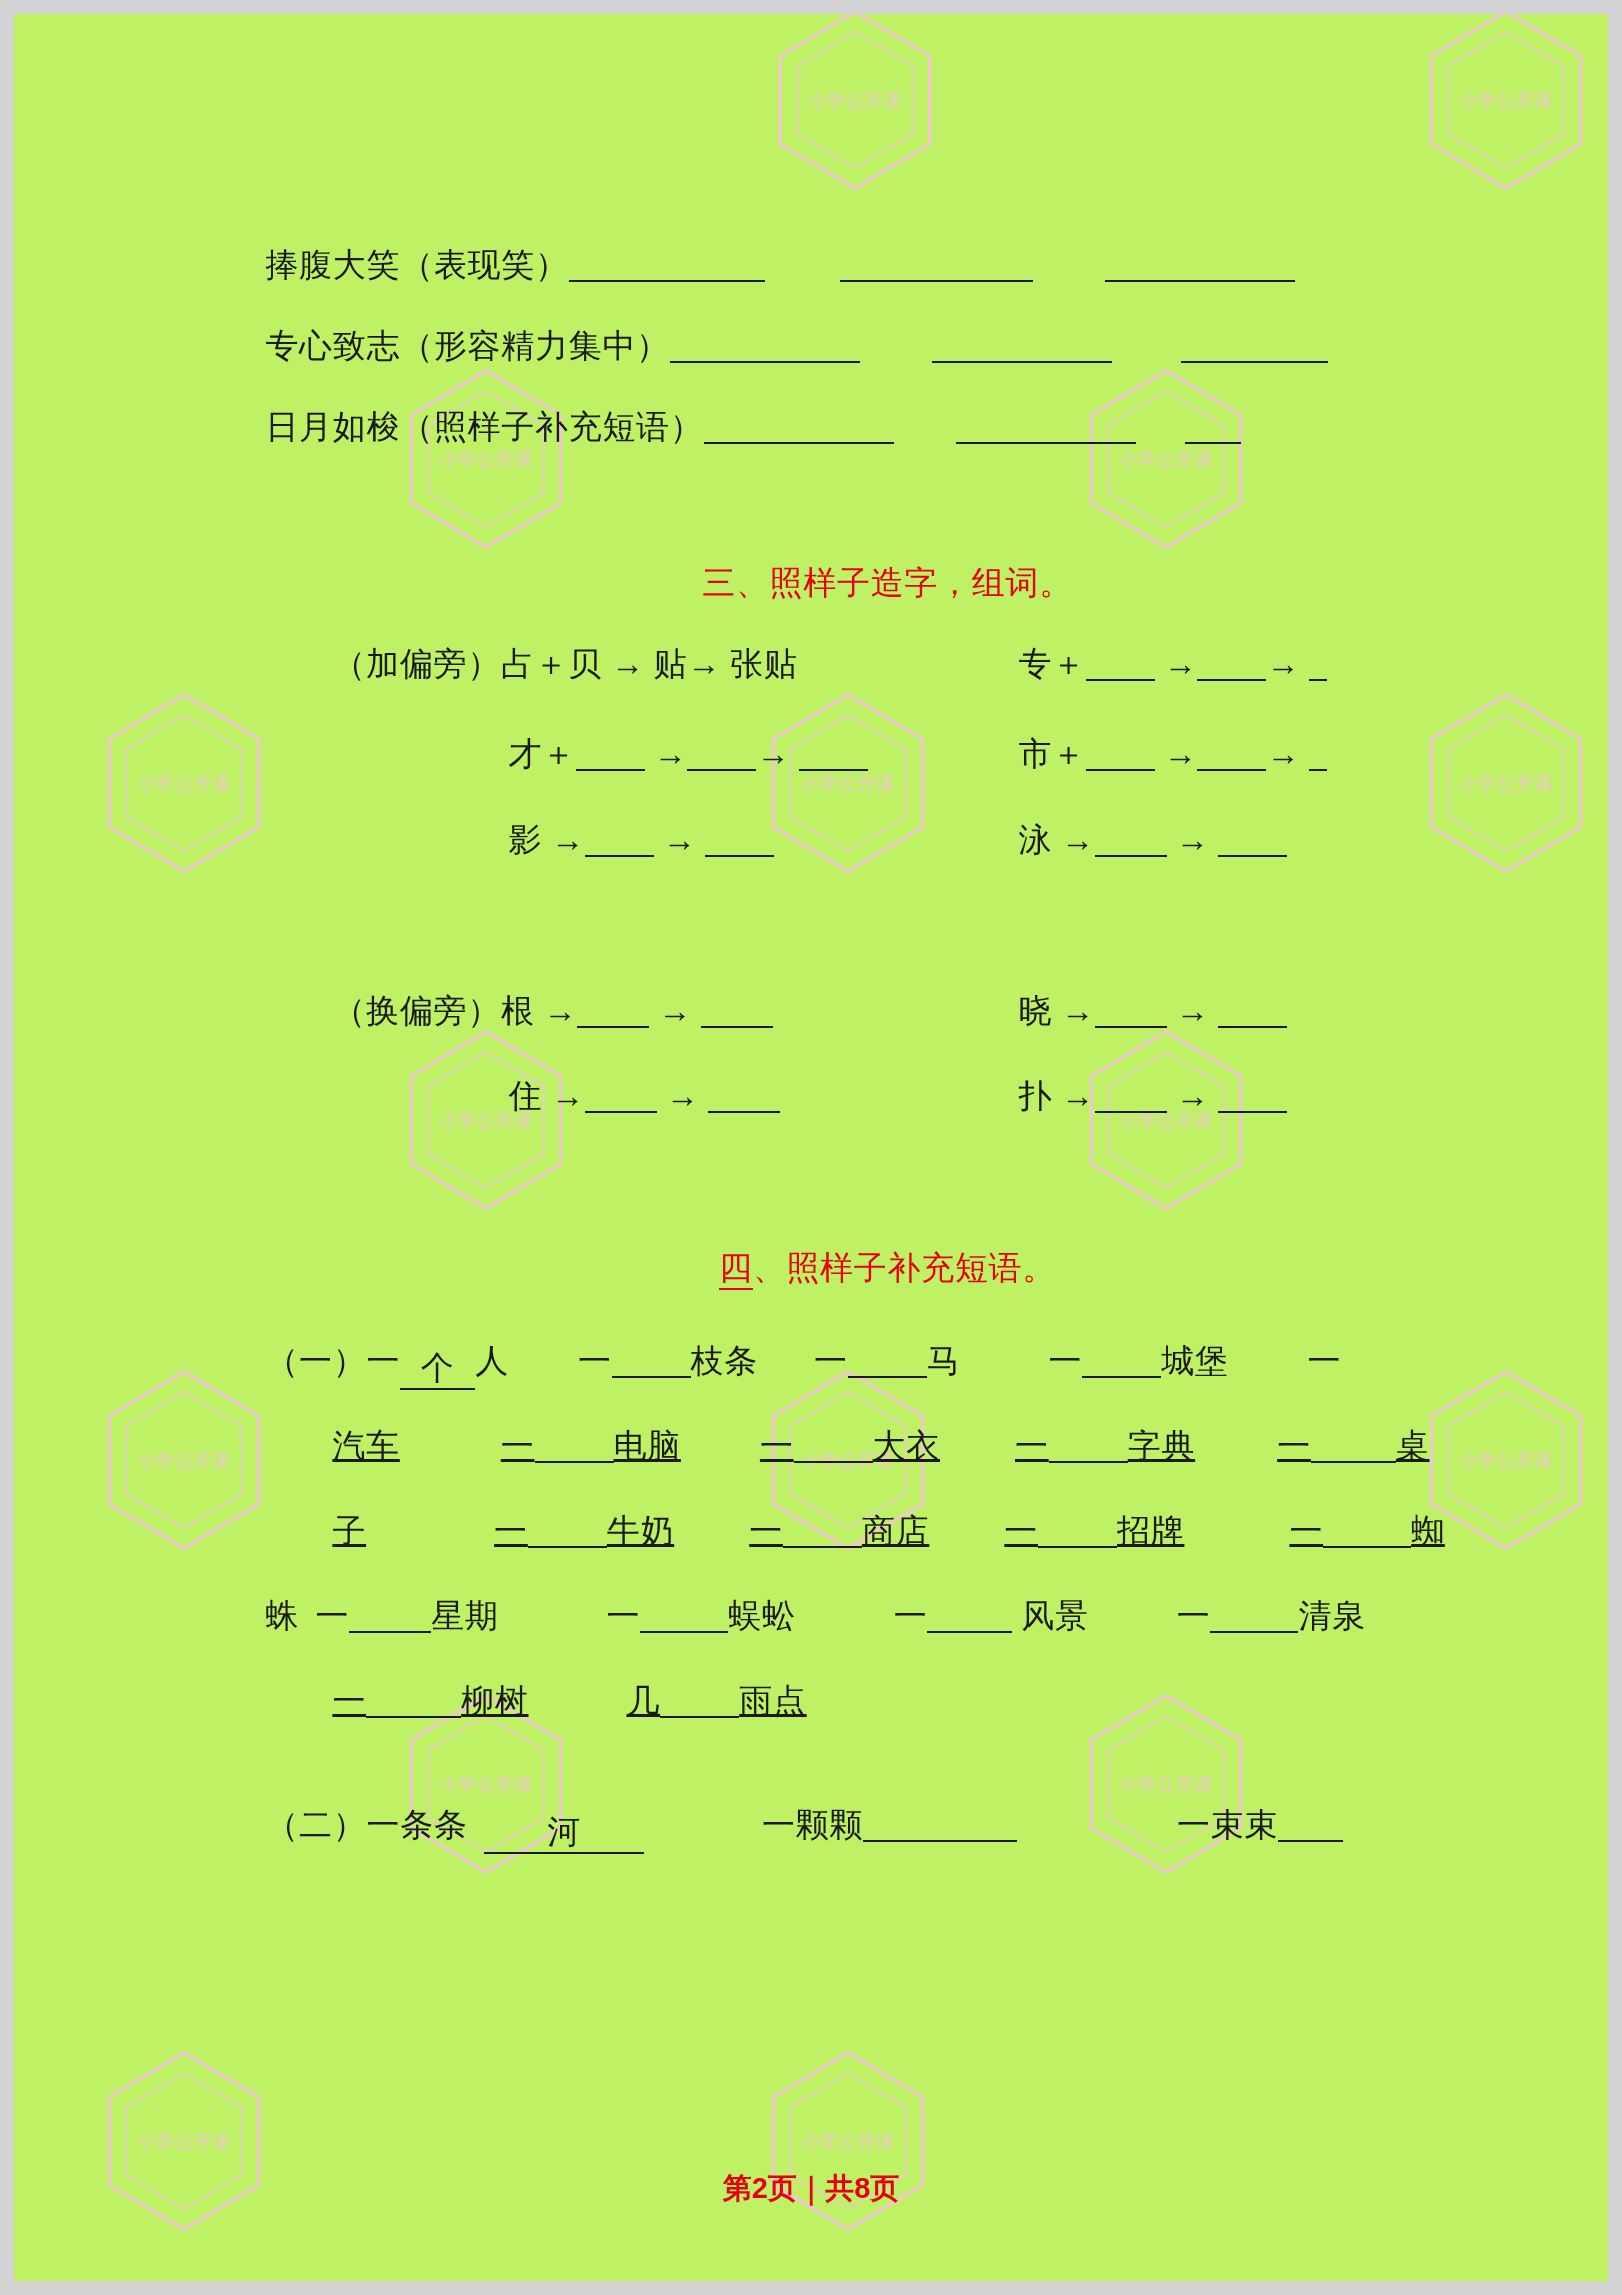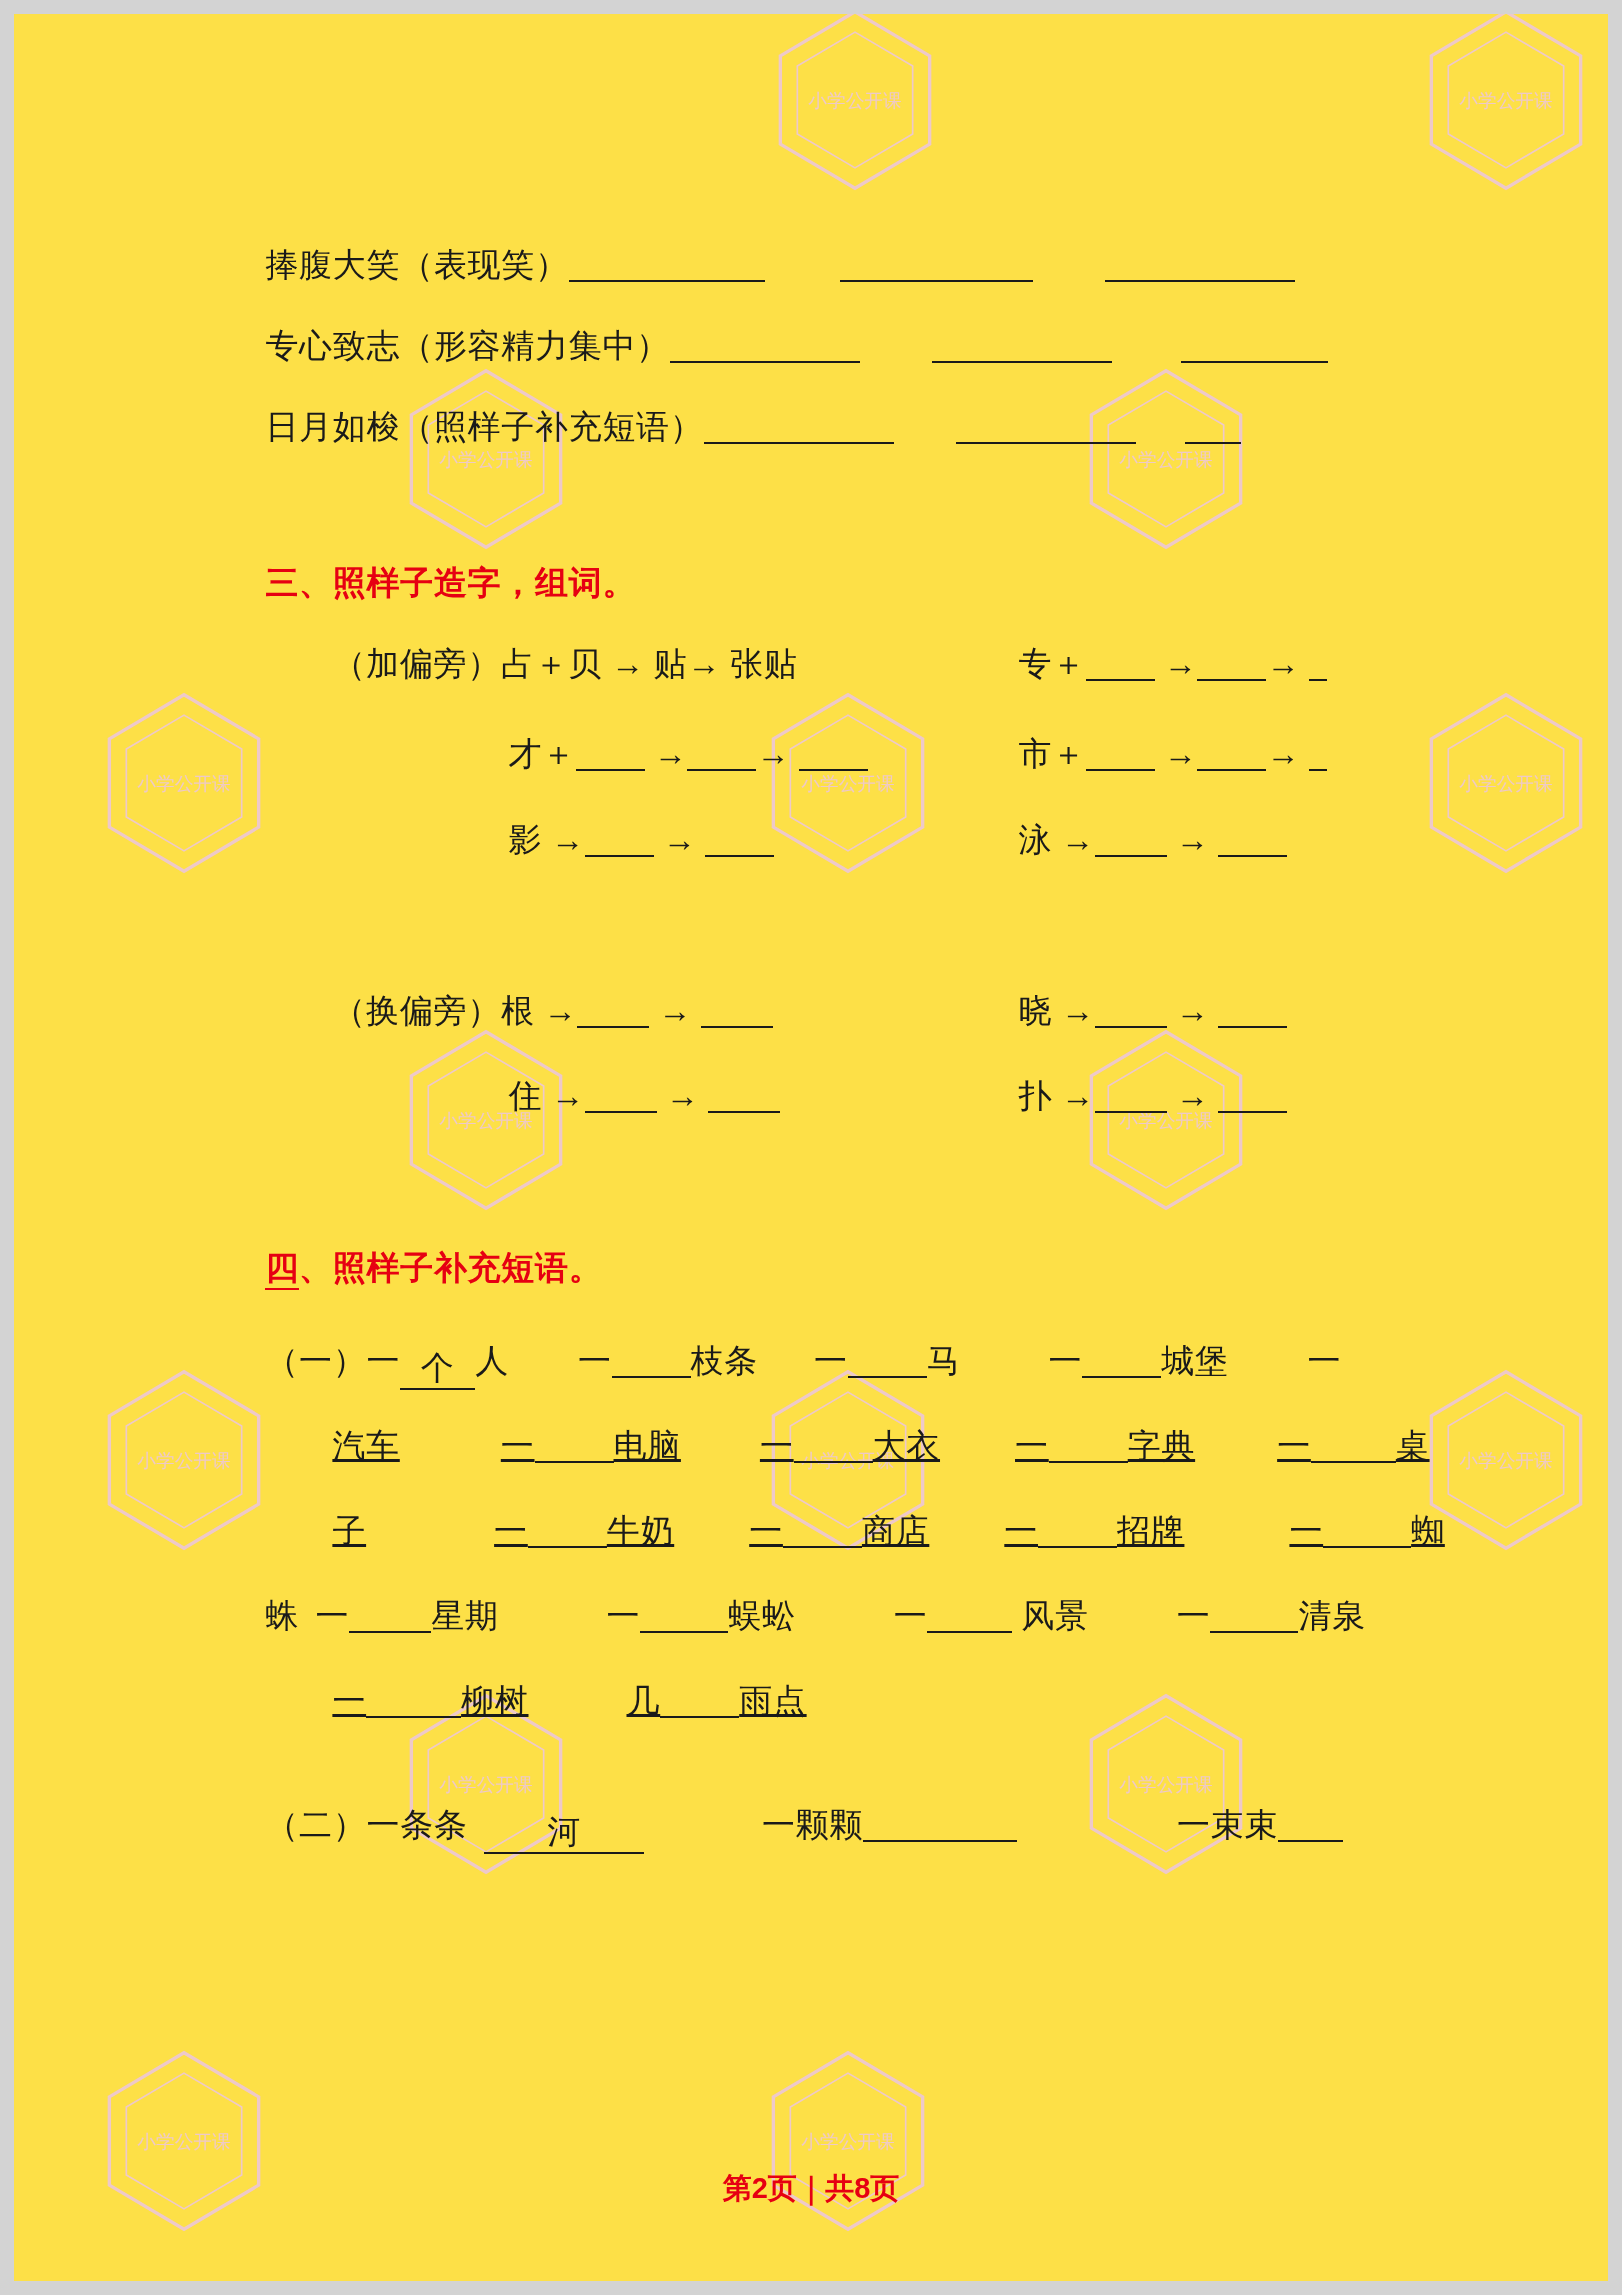--- a/index.html
+++ b/index.html
@@ -3,27 +3,27 @@
 <meta charset="utf-8">
 <style>
   html,body{margin:0;padding:0;}
   body{
     width:1622px;height:2295px;position:relative;
     background:#d3d3d3;
     font-family:"Liberation Serif","DejaVu Serif",serif;
     color:#1a1a1a;
   }
   .page{
-    position:absolute;inset:14.4px;background:#fde047;overflow:hidden;
+    position:absolute;inset:14.4px;background:#bef264;overflow:hidden;
   }
   .wm-layer{position:absolute;inset:0;pointer-events:none;}
   .wm{position:absolute;width:170px;height:190px;}
   .content{position:absolute;left:251px;right:98px;top:0;}
   .line{height:47px;line-height:47px;font-size:33px;white-space:nowrap;letter-spacing:0.7px;}
-  .heading{color:#e60012;font-weight:700;}
+  .heading{color:#e60012;font-weight:400;text-align:center;}
   .t{display:inline;}
   .t.u{border-bottom:2.6px solid currentColor;padding-bottom:1.3px;}
   .blank{display:inline-block;border-bottom:2px solid #1a1a1a;height:34px;vertical-align:-5.2px;}
   .blank.filled{text-align:center;font-size:33px;line-height:39px;height:39px;vertical-align:-6.5px;}
   .gap{display:inline-block;height:6.5px;}
   .cols{display:flex;}
   .col-left{width:753px;box-sizing:border-box;}
   .col-right{flex:1;}
   .ind102{padding-left:67px;text-decoration:underline;}
   .mt348{margin-top:228px}.mt65{margin-top:34px}.mt66{margin-top:43px}

